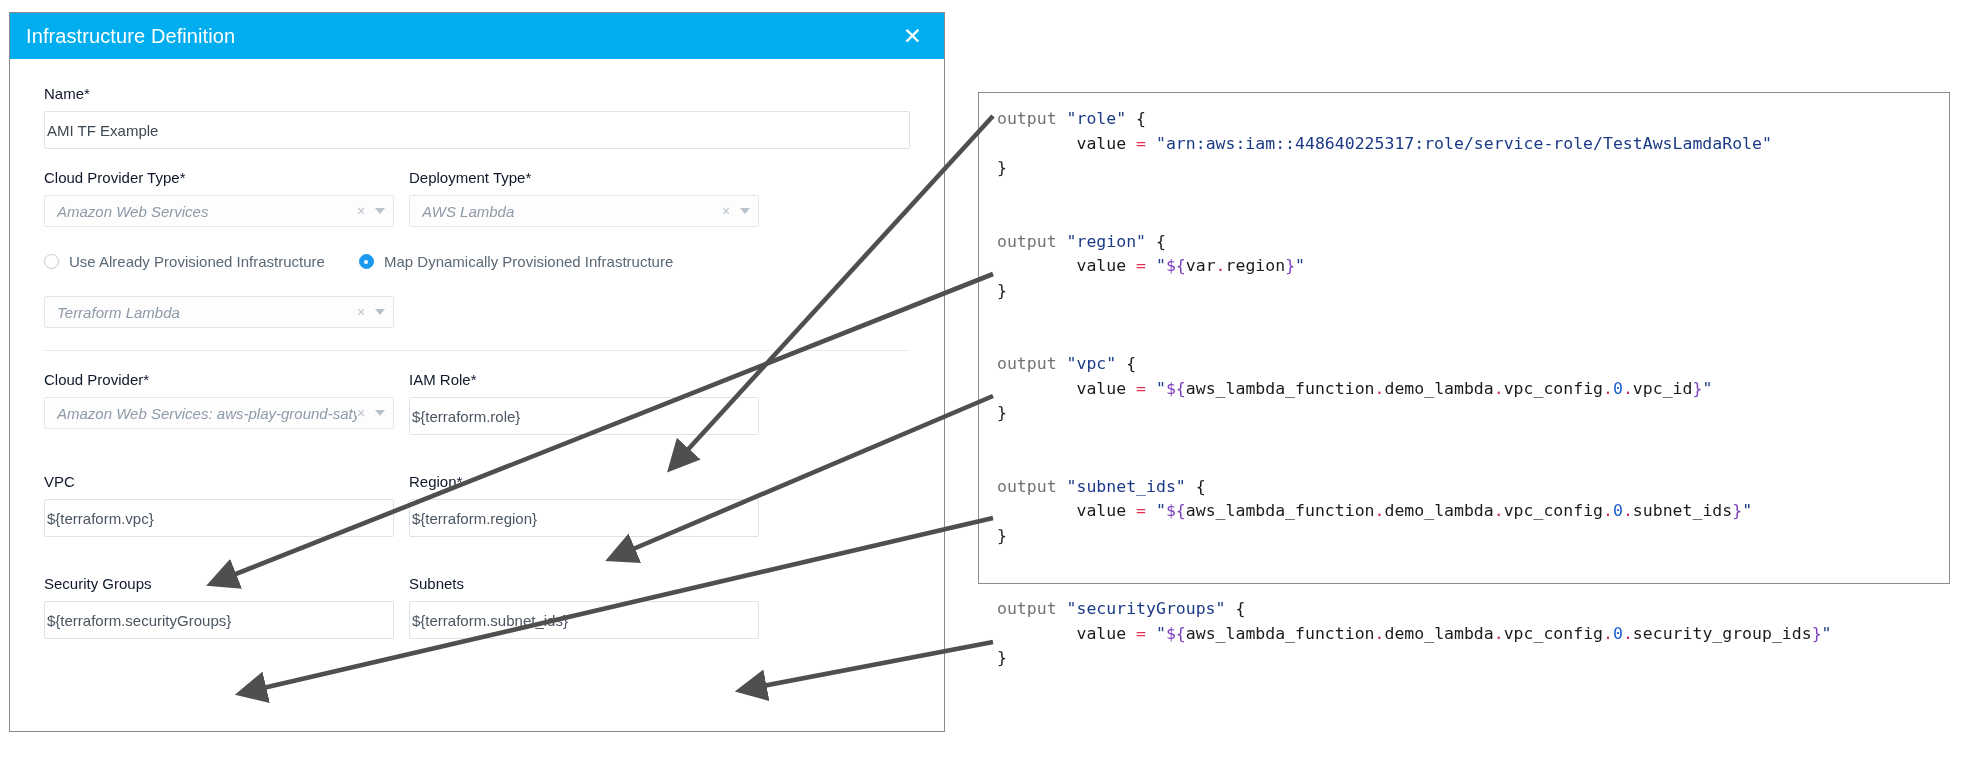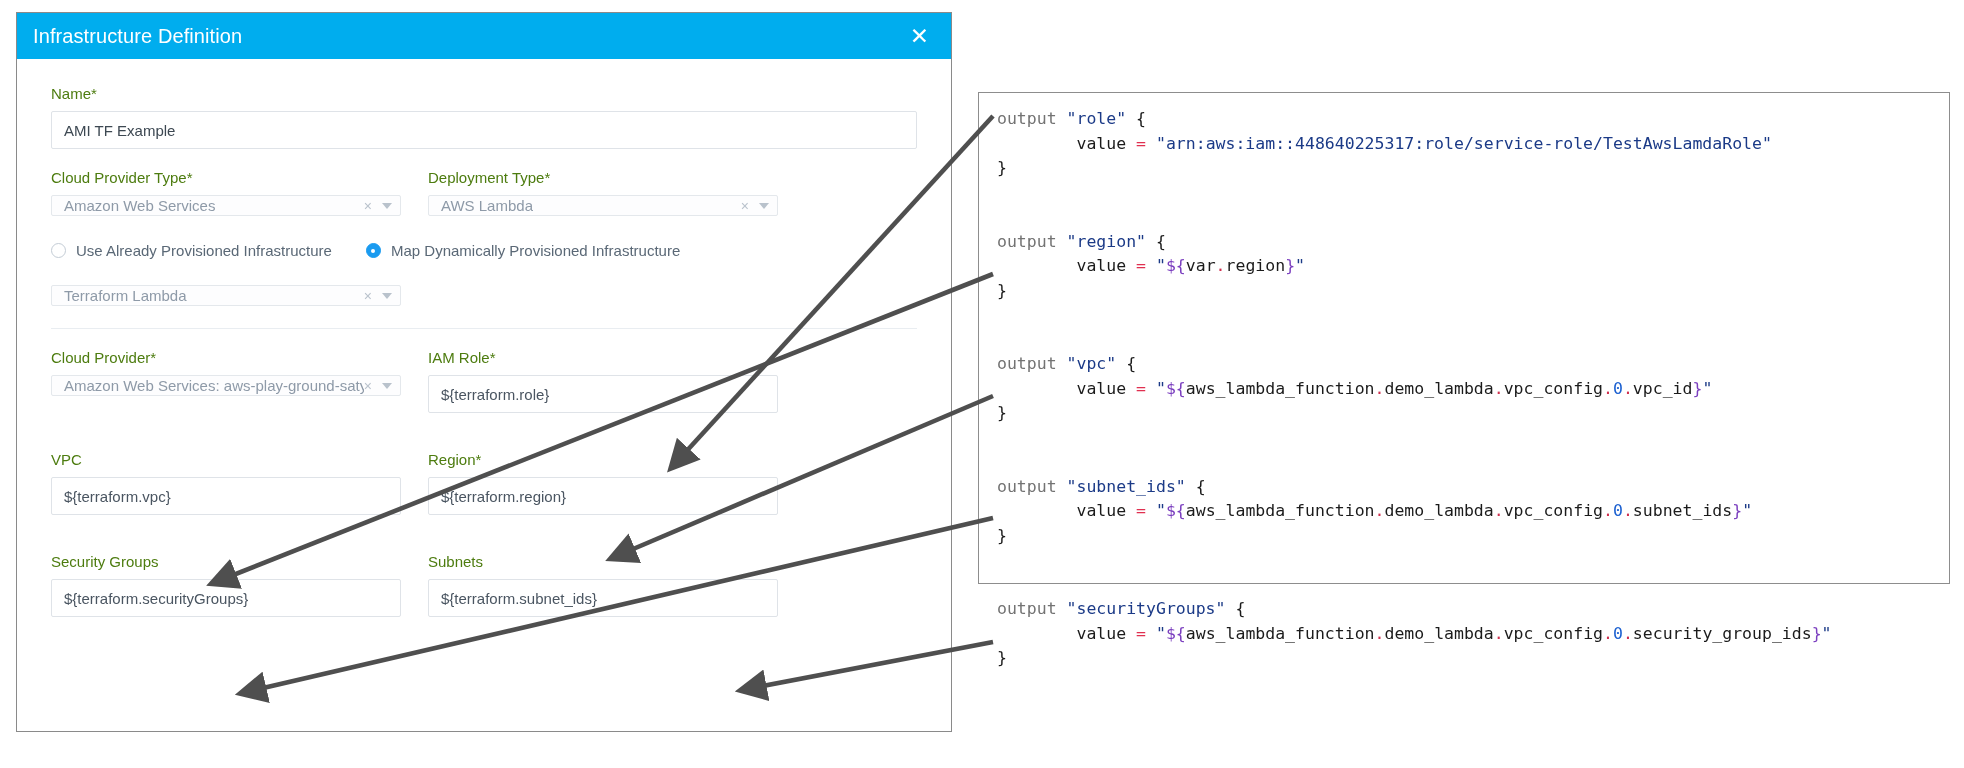--- a/index.html
+++ b/index.html
@@ -9,21 +9,21 @@
   body {
     width: 1964px; height: 768px;
     position: relative;
     font-family: "Liberation Sans", sans-serif;
     overflow: hidden;
   }
 
   
   #dialog {
     position: absolute;
-    left: 16px; top: 12px;
+    left: 9px; top: 12px;
     width: 936px; height: 720px;
     background: #ffffff;
     border: 1px solid #8a8a8a;
     box-sizing: border-box;
   }
   #dialog-header {
     height: 46px;
     background: #00ADEE;
     display: flex;
     align-items: center;
@@ -43,66 +43,67 @@
     font-weight: 400;
     cursor: pointer;
     user-select: none;
   }
   #dialog-body {
     padding: 26px 34px 0 34px;
     box-sizing: border-box;
   }
 
   .field-label {
-    color: #4d7c0f;
+    color: #0f172a;
     font-size: 15px;
     margin-bottom: 9px;
   }
 
   .txtbox {
     height: 38px;
     border: 1px solid #dfe3e8;
     border-radius: 2px;
     background: #ffffff;
     display: flex;
     align-items: center;
-    padding: 0 12px;
+    padding: 0 2px;
     box-sizing: border-box;
     font-size: 15px;
     color: #4a5561;
   }
   .txtbox.value-dark { color: #3d4852; }
 
   .selectbox {
-    height: 21px;
+    height: 32px;
     border: 1px solid #e4e8ec;
     border-radius: 2px;
     background: #fdfdfe;
     display: flex;
     align-items: center;
     padding: 0 8px 0 12px;
     box-sizing: border-box;
     font-size: 15px;
     color: #8e9aa8;
     justify-content: space-between;
+    font-style: italic;
   }
   .selectbox .sel-text { white-space: nowrap; overflow: hidden; }
   .sel-ctrls { display: flex; align-items: center; gap: 10px; flex: 0 0 auto; }
   .sel-clear { color: #b9c2cc; font-size: 14px; cursor: pointer; }
   .sel-caret {
     width: 0; height: 0;
     border-left: 5px solid transparent;
     border-right: 5px solid transparent;
     border-top: 6px solid #b9c2cc;
     cursor: pointer;
   }
 
   .row2 {
     display: flex;
-    gap: 27px;
+    gap: 15px;
   }
   .col { width: 350px; }
 
   .block { margin-bottom: 20px; }
 
   
   #radio-row {
     display: flex;
     align-items: center;
     gap: 34px;

